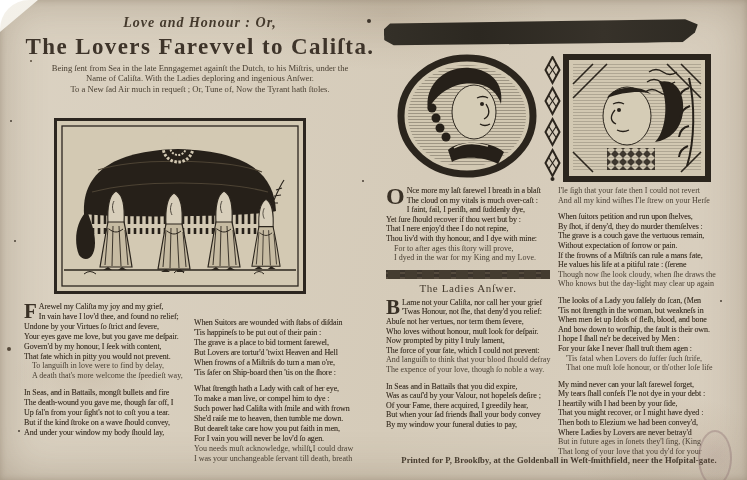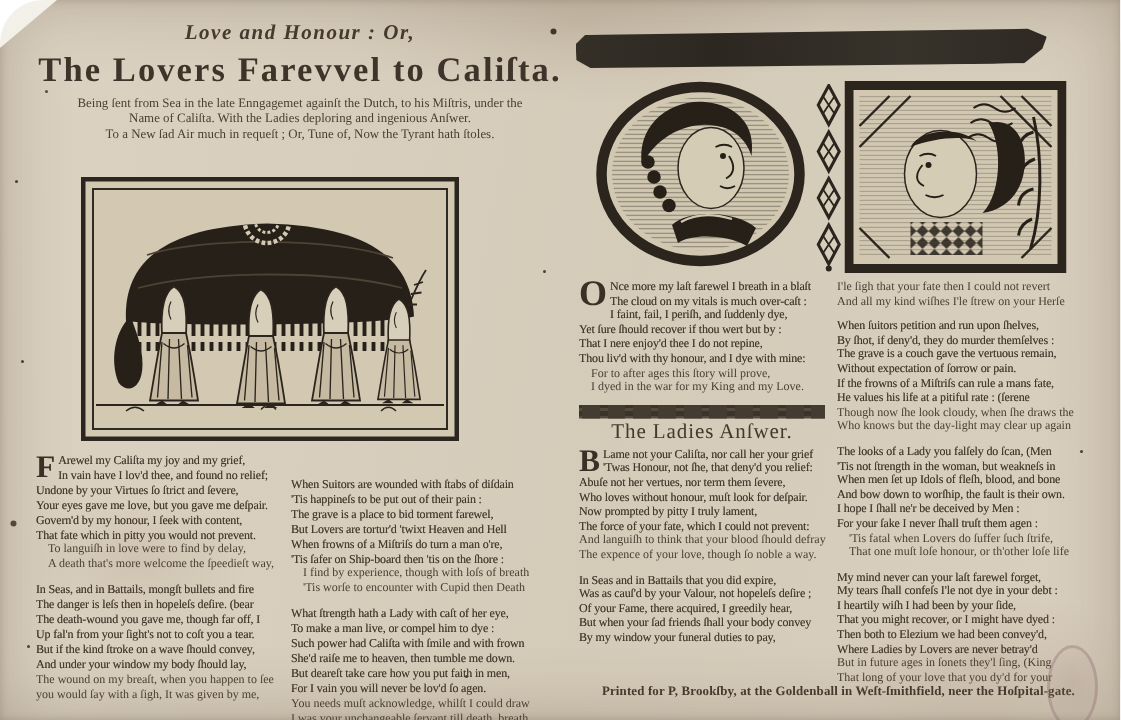--- a/index.html
+++ b/index.html
@@ -50,21 +50,21 @@
     background:linear-gradient(90deg,#343028 0%,#2c2821 30%,#37322a 70%,#2e2a23 100%);
     transform:rotate(-1.1deg);
     clip-path:polygon(0% 25%,2% 2%,96% 8%,100% 30%,99% 62%,95% 100%,3% 90%,0% 68%);
     box-shadow:0 1px 2px rgba(60,50,40,.4);}
   .portraits{position:absolute;left:0;top:46px;width:358px;height:134px;}
   .orn-band{width:164px;height:9px;margin:3px 0 3px 0;
     background:
       repeating-linear-gradient(90deg,#38302500 0 2px,#383025 2px 14px,#38302500 14px 17px),
       repeating-linear-gradient(0deg,#4a4033 0 2px,#2f2820 2px 5px);
     opacity:.92;}
-  .answer-head{font-size:14px;line-height:13px;font-weight:400;color:#43392c;
+  .answer-head{font-size:11px;line-height:13px;font-weight:400;color:#43392c;
     text-align:center;width:164px;letter-spacing:.6px;margin-bottom:3px;}
   .imprint{position:absolute;left:0;right:4px;top:449px;text-align:center;
     font-weight:700;font-size:8.6px;color:#453a2d;letter-spacing:.1px;}
   .stamp{position:absolute;left:316px;top:424px;width:30px;height:52px;
     border:2px solid rgba(138,110,112,.35);border-radius:50%;
     background:radial-gradient(circle at 50% 45%, rgba(150,120,120,.18), rgba(150,120,120,.05) 70%);
     filter:blur(.4px);}
   .woodcut{position:absolute;}
   .wc-funeral{left:34px;top:112px;width:252px;height:176px;}
   .wc-oval{left:12px;top:0;width:148px;height:130px;}
@@ -136,45 +136,36 @@
               <div class="line">That fate which in pitty you would not prevent.</div>
             </div>
         <div class="rm indent">
               <div class="line">To languiſh in love were to find by delay,</div>
               <div class="line">A death that's more welcome the ſpeedieſt way,</div>
             </div>
       </div>
       <div class="stz">
         <div class="bl">
               <div class="line">In Seas, and in Battails, mongſt bullets and fire</div>
-              <div class="line">The danger is leſs then in hopeleſs deſire. (bear</div>
               <div class="line">The death-wound you gave me, though far off, I</div>
               <div class="line">Up fal'n from your ſight's not to coſt you a tear.</div>
               <div class="line">But if the kind ſtroke on a wave ſhould convey,</div>
               <div class="line">And under your window my body ſhould lay,</div>
-            </div>
-        <div class="rm">
-              <div class="line">The wound on my breaſt, when you happen to ſee</div>
-              <div class="line">you would ſay with a ſigh, It was given by me,</div>
             </div>
       </div>
     </div>
     <div class="col" style="left:174px;top:312px;width:184px;">
       <div class="stz">
         <div class="bl">
               <div class="line">When Suitors are wounded with ſtabs of diſdain</div>
               <div class="line">'Tis happineſs to be put out of their pain :</div>
               <div class="line">The grave is a place to bid torment farewel,</div>
               <div class="line">But Lovers are tortur'd 'twixt Heaven and Hell</div>
               <div class="line">When frowns of a Miſtriſs do turn a man o're,</div>
               <div class="line">'Tis ſafer on Ship-board then 'tis on the ſhore :</div>
-            </div>
-        <div class="rm indent">
-              <div class="line">I find by experience, though with loſs of breath</div>
-              <div class="line">'Tis worſe to encounter with Cupid then Death</div>
             </div>
       </div>
       <div class="stz">
         <div class="bl">
               <div class="line">What ſtrength hath a Lady with caſt of her eye,</div>
               <div class="line">To make a man live, or compel him to dye :</div>
               <div class="line">Such power had Caliſta with ſmile and with frown</div>
               <div class="line">She'd raiſe me to heaven, then tumble me down.</div>
               <div class="line">But deareſt take care how you put faith in men,</div>
               <div class="line">For I vain you will never be lov'd ſo agen.</div>

